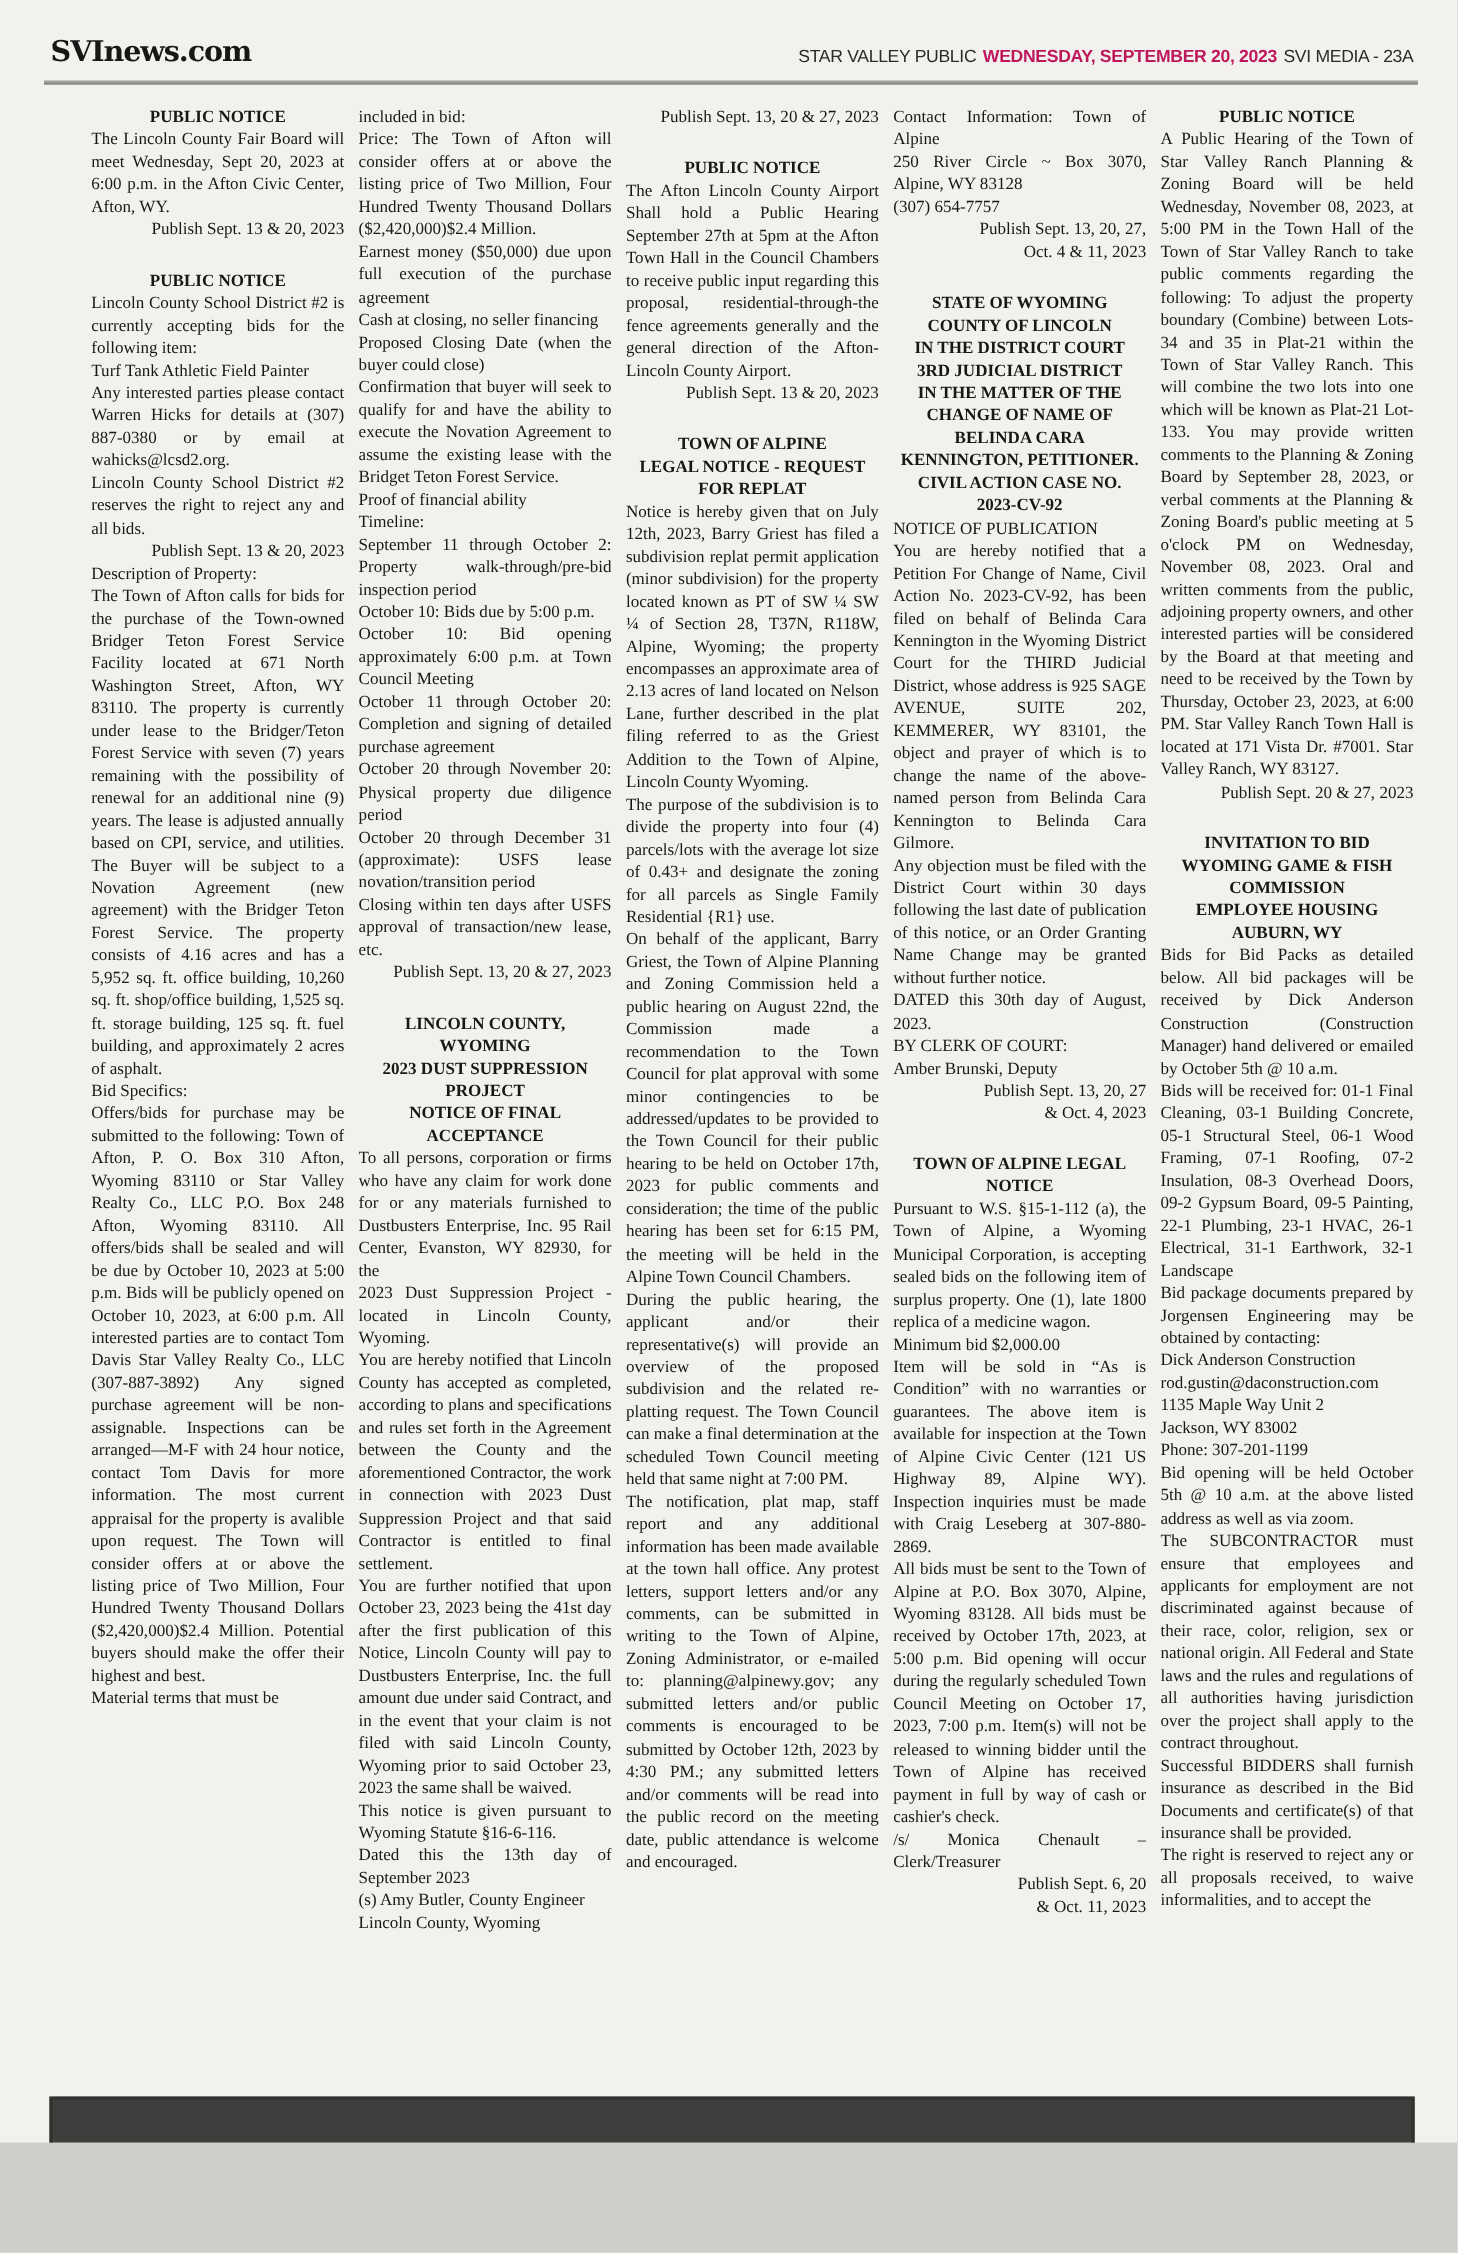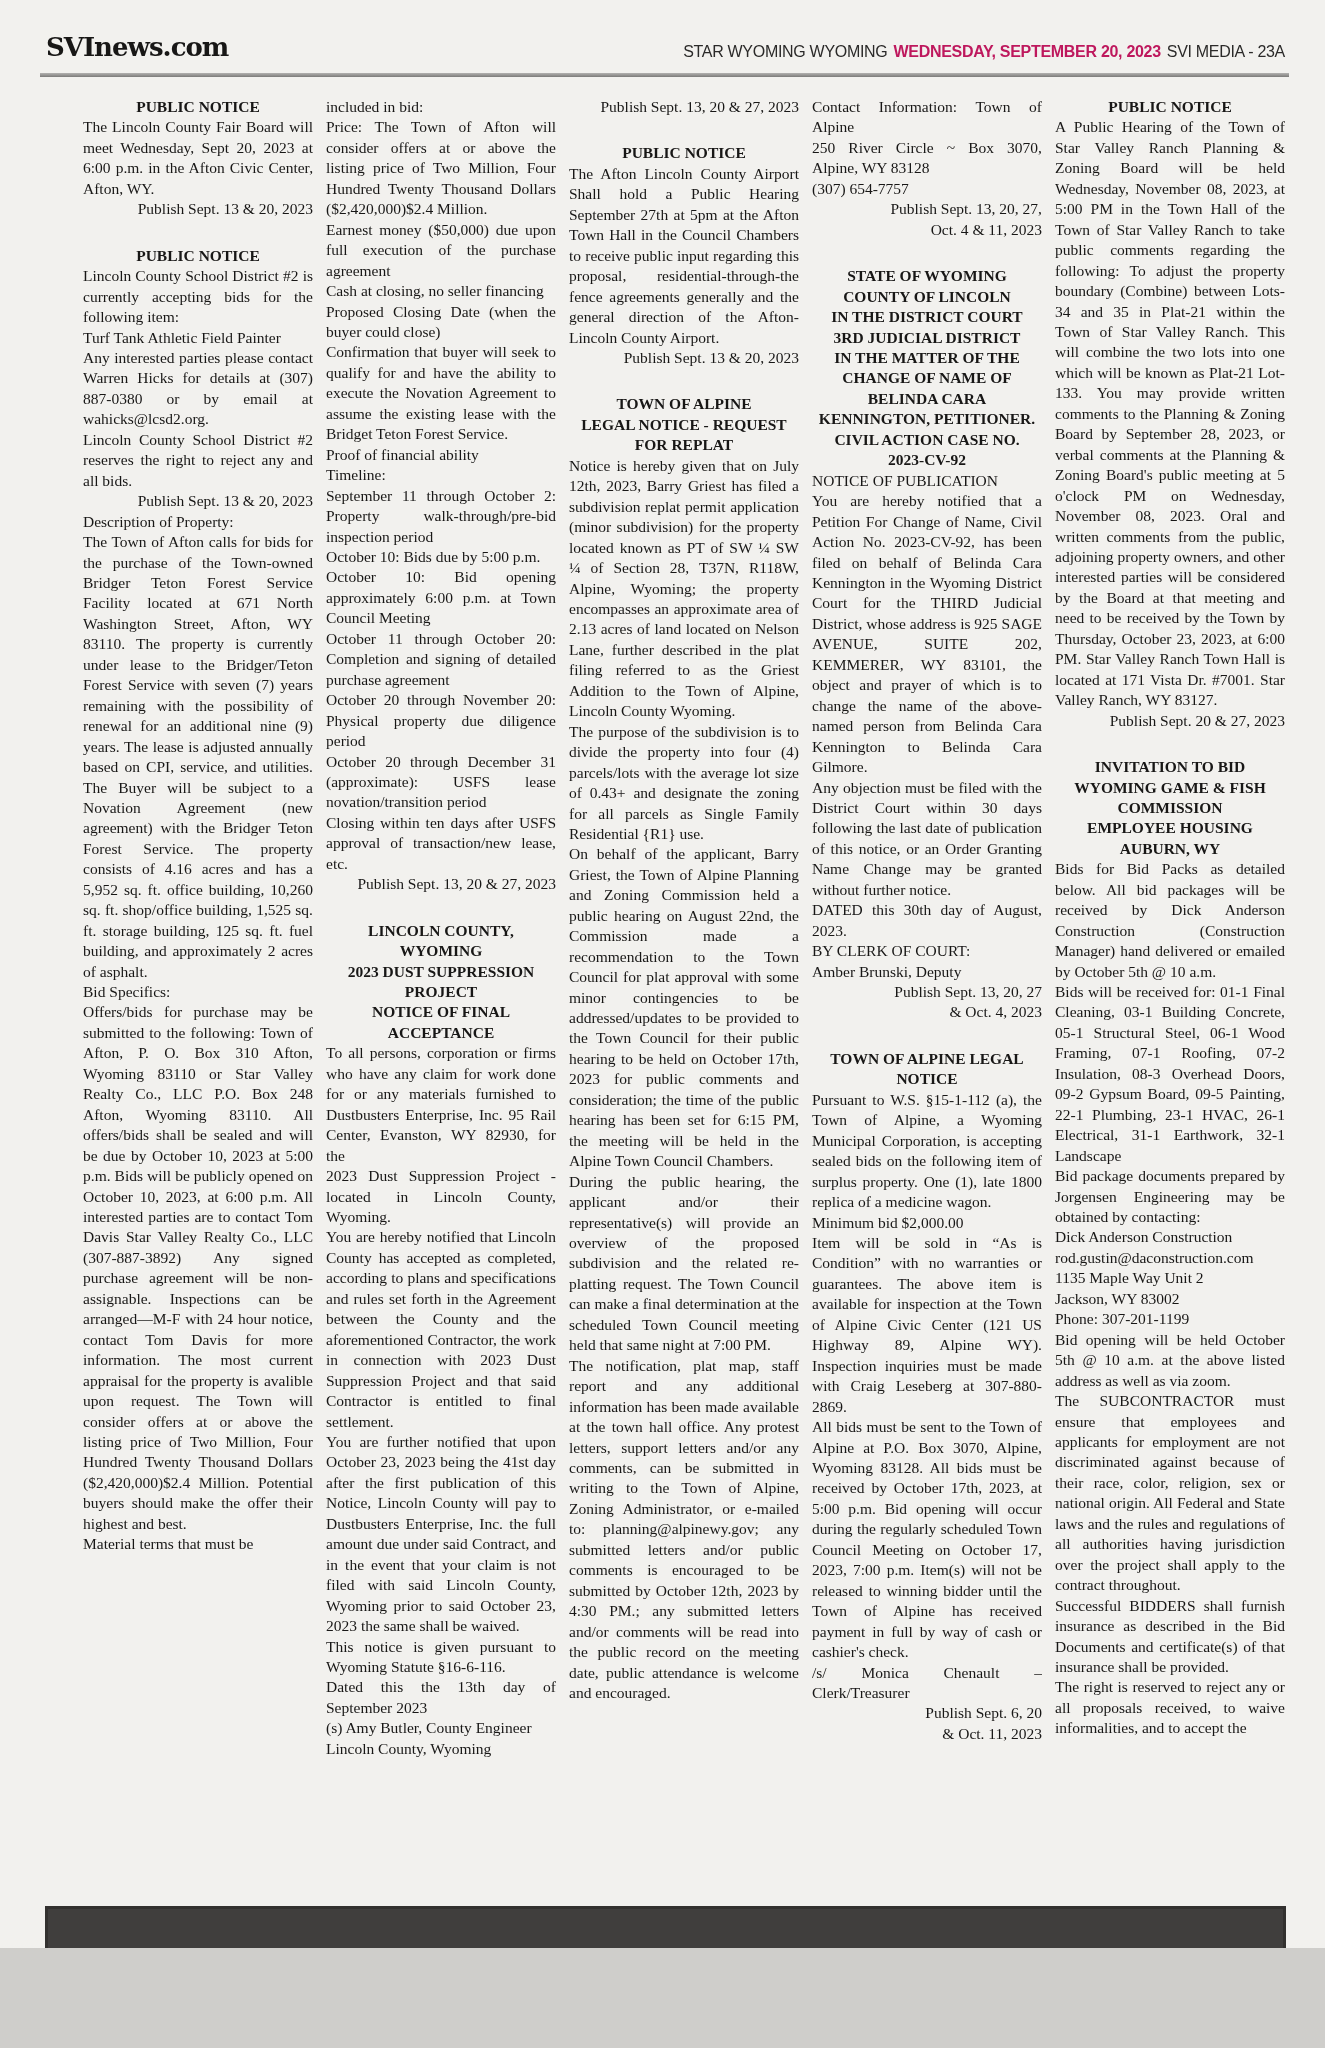--- a/index.html
+++ b/index.html
@@ -56,21 +56,21 @@
   }
 </style>
 </head>
 <body>
 
 <div class="page">
 
   <div class="header">
     <div class="masthead">SVInews.com</div>
     <div class="dateline">
-      <span>STAR WYOMING WYOMING</span>
+      <span>STAR VALLEY PUBLIC</span>
       <span class="bold">WEDNESDAY, SEPTEMBER 20, 2023</span>
       <span>SVI MEDIA - 23A</span>
     </div>
   </div>
 
   <div class="rule"></div>
 
   <div class="columns">
       <div class="col">
         <div class="h">PUBLIC NOTICE</div>

